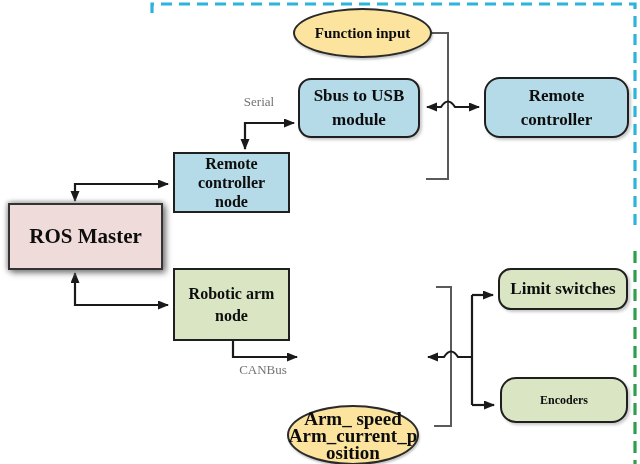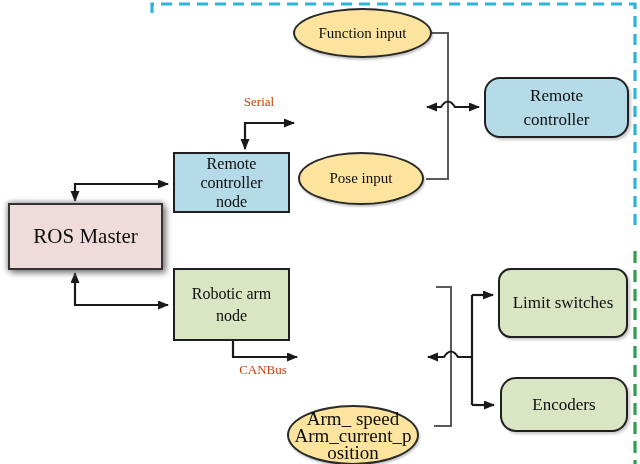--- a/index.html
+++ b/index.html
@@ -8,49 +8,49 @@
     font-family:"Liberation Serif","DejaVu Serif",serif;
   }
   #wires{position:absolute;left:0;top:0;width:640px;height:464px;pointer-events:none;}
   .edge{fill:none;stroke:var(--edge);stroke-width:2.2;}
   .trunk{fill:none;stroke:var(--trunk);stroke-width:2;}
   .dash-cyan{fill:none;stroke:var(--dash-cyan);stroke-width:3.2;stroke-dasharray:11 7;}
   .dash-green{fill:none;stroke:var(--dash-green);stroke-width:3.2;stroke-dasharray:12 7;}
 
   .node{
     position:absolute;box-sizing:border-box;display:flex;align-items:center;justify-content:center;
-    text-align:center;white-space:pre-line;font-weight:normal;color:#0d0d0d;
+    text-align:center;white-space:pre-line;font-weight:bold;color:#0d0d0d;
   }
   .rect{border:2px solid #1f1f1f;}
   .rounded{border:2px solid #1f1f1f;box-shadow:2px 2px 3px rgba(0,0,0,.22);}
   .ellipse{border:2px solid #2a2a2a;border-radius:50%;box-shadow:1px 2px 2px rgba(0,0,0,.22);}
   .blue{background:var(--node-blue);}
   .green{background:var(--node-green);}
   .yellow{background:var(--node-yellow);}
   .pink{background:var(--node-pink);}
 
   #ros-master{
     left:8px;top:203px;width:155px;height:67px;font-size:21px;
     border:2px solid #333;
     box-shadow:3px 3px 6px rgba(110,110,110,.85),-2px -2px 3px rgba(175,175,175,.45),2px -2px 4px rgba(150,150,150,.4),-2px 2px 4px rgba(150,150,150,.4);
   }
   #rc-node{left:173px;top:152px;width:117px;height:61px;font-size:16px;line-height:19px;}
   #ra-node{left:173px;top:268px;width:117px;height:73px;font-size:16px;line-height:22px;}
   #sbus{left:298px;top:78px;width:122px;height:60px;border-radius:13px;font-size:17px;line-height:24px;}
   #remote-ctrl{left:484px;top:77px;width:145px;height:61px;border-radius:16px;font-size:17px;line-height:24px;}
   #servo{left:302px;top:325px;width:121px;height:63px;border-radius:15px;font-size:17px;}
-  #limit{left:498px;top:268px;width:130px;height:70px;border-radius:13px;font-size:17px;}
-  #encoders{left:500px;top:377px;width:128px;height:55px;border-radius:16px;font-size:17px;}
+  #limit{left:498px;top:268px;width:130px;height:42px;border-radius:13px;font-size:17px;}
+  #encoders{left:500px;top:377px;width:128px;height:46px;border-radius:16px;font-size:12px;}
   #func-input{left:293px;top:8px;width:139px;height:50px;font-size:15px;}
   #pose-input{left:298px;top:152px;width:126px;height:53px;font-size:15px;}
   #arm-reached{left:303px;top:263px;width:132px;height:49px;font-size:15px;}
   #arm-feedback{left:287px;top:396px;width:132px;height:60px;font-size:19px;line-height:17px;margin-top:9px;}
 
   .wire-label{
-    position:absolute;font-size:13px;font-weight:normal;color:#c2410c;text-align:center;white-space:nowrap;
+    position:absolute;font-size:13px;font-weight:normal;color:#737373;text-align:center;white-space:nowrap;
   }
   #lbl-serial{left:233px;top:94px;width:52px;}
   #lbl-canbus{left:232px;top:362px;width:62px;}
 </style>
 </head>
 <body>
 
 <div id="canvas">
 
   <svg id="wires" viewBox="0 0 640 464" xmlns="http://www.w3.org/2000/svg">
@@ -85,42 +85,43 @@
     <span>Remote
 controller
 node</span>
   </div>
 
   <div class="node rect green" id="ra-node">
     <span>Robotic arm
 node</span>
   </div>
 
+  <div class="node rounded blue" id="sbus">
+    <span>Sbus to USB
+module</span>
+  </div>
 
   <div class="node rounded blue" id="remote-ctrl">
     <span>Remote
 controller</span>
   </div>
 
 
   <div class="node rounded green" id="limit">
     <span>Limit switches</span>
   </div>
 
   <div class="node rounded green" id="encoders">
     <span>Encoders</span>
   </div>
 
   <div class="node ellipse yellow" id="func-input">
     <span>Function input</span>
   </div>
 
-  <div class="node ellipse yellow" id="pose-input">
-    <span>Pose input</span>
-  </div>
 
 
   <div class="node ellipse yellow" id="arm-feedback">
     <span>Arm_ speed
 Arm_current_p
 osition</span>
   </div>
 
   <div class="wire-label" id="lbl-serial">Serial</div>
   <div class="wire-label" id="lbl-canbus">CANBus</div>

